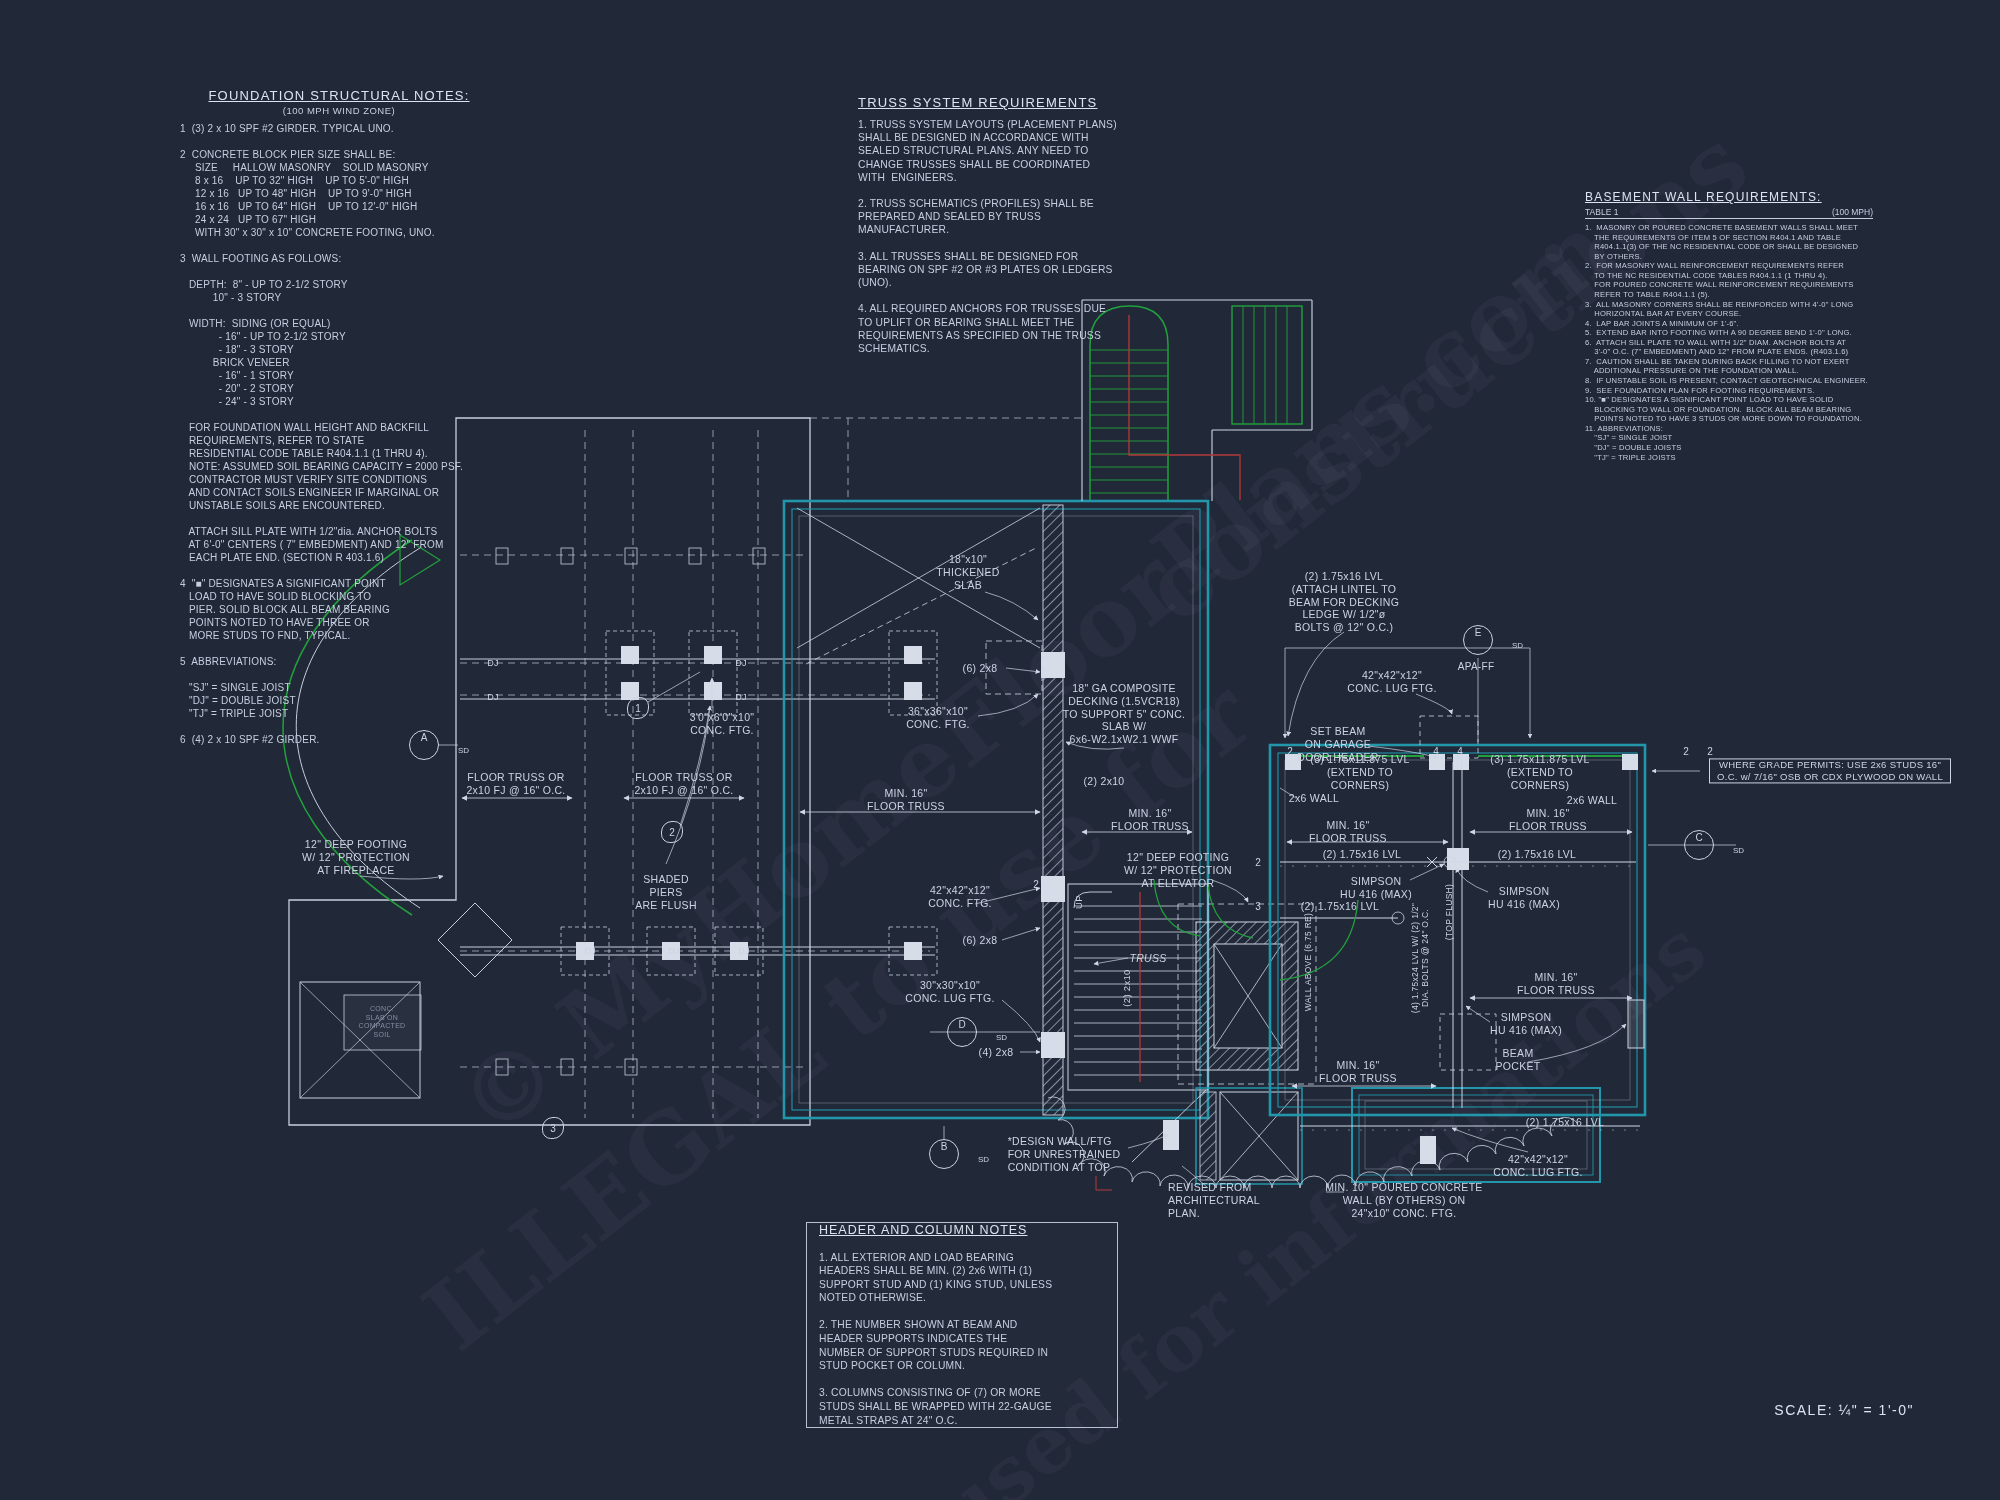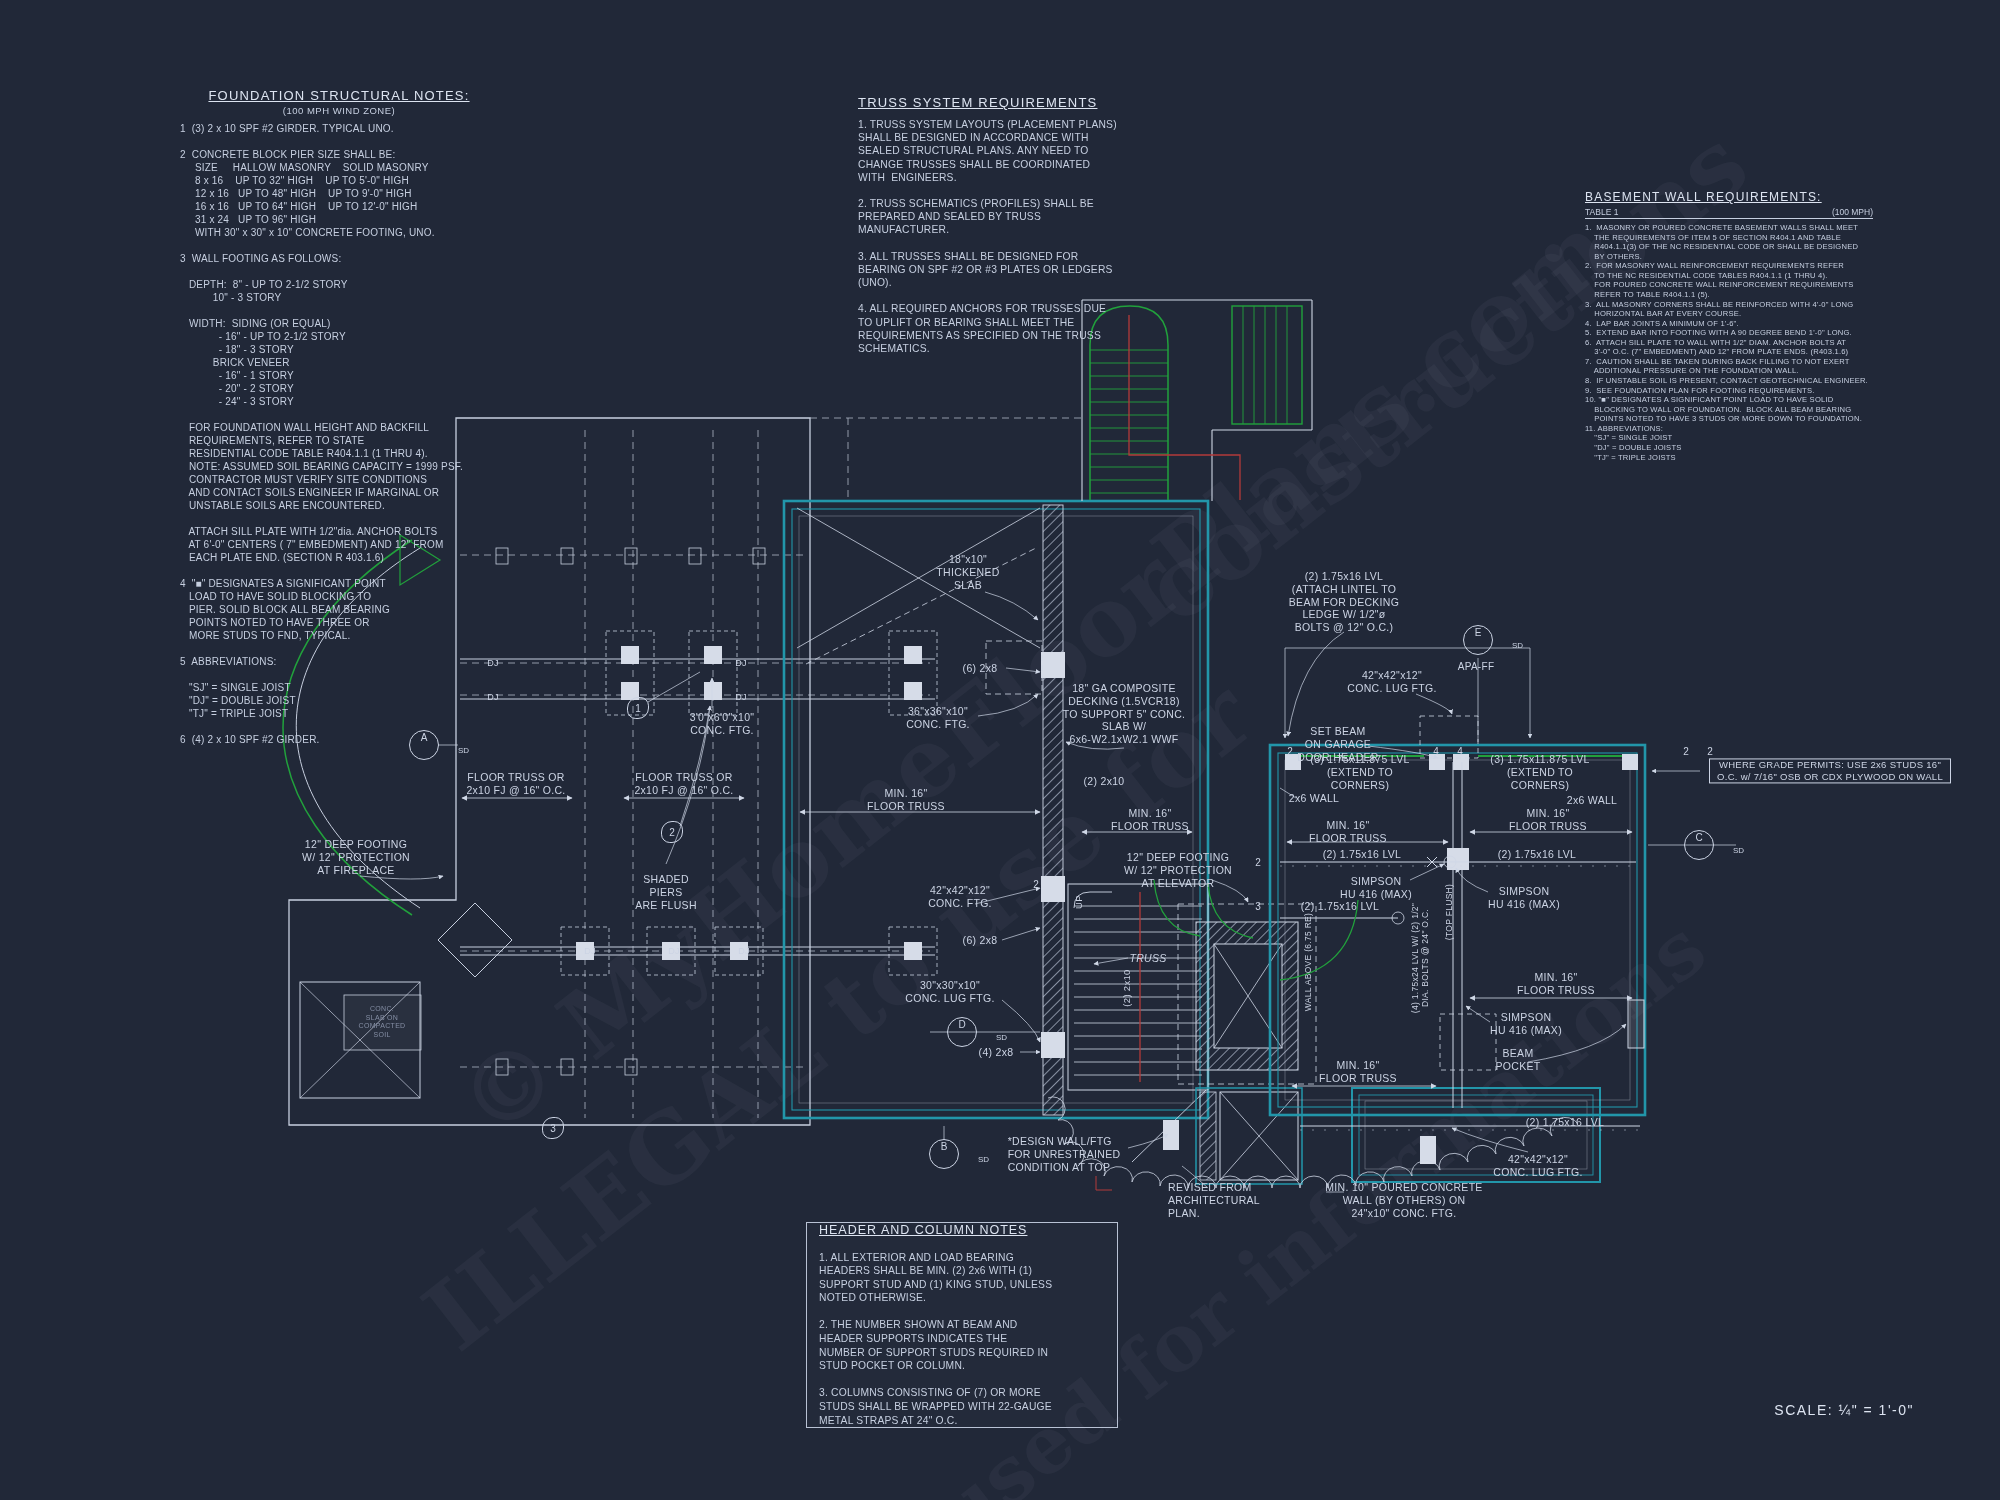--- a/index.html
+++ b/index.html
@@ -322,40 +322,40 @@
     <div class="nh" style="text-align:center;">FOUNDATION STRUCTURAL NOTES:</div>
     <div class="nsub">(100 MPH WIND ZONE)</div>
     <div>
         <div class="nl">1  (3) 2 x 10 SPF #2 GIRDER. TYPICAL UNO.</div>
         <div class="nl">&nbsp;</div>
         <div class="nl">2  CONCRETE BLOCK PIER SIZE SHALL BE:</div>
         <div class="nl">     SIZE     HALLOW MASONRY    SOLID MASONRY</div>
         <div class="nl">     8 x 16    UP TO 32" HIGH    UP TO 5'-0" HIGH</div>
         <div class="nl">     12 x 16   UP TO 48" HIGH    UP TO 9'-0" HIGH</div>
         <div class="nl">     16 x 16   UP TO 64" HIGH    UP TO 12'-0" HIGH</div>
-        <div class="nl">     31 x 24   UP TO 96" HIGH</div>
+        <div class="nl">     24 x 24   UP TO 67" HIGH</div>
         <div class="nl">     WITH 30" x 30" x 10" CONCRETE FOOTING, UNO.</div>
         <div class="nl">&nbsp;</div>
         <div class="nl">3  WALL FOOTING AS FOLLOWS:</div>
         <div class="nl">&nbsp;</div>
         <div class="nl">   DEPTH:  8" - UP TO 2-1/2 STORY</div>
         <div class="nl">           10" - 3 STORY</div>
         <div class="nl">&nbsp;</div>
         <div class="nl">   WIDTH:  SIDING (OR EQUAL)</div>
         <div class="nl">             - 16" - UP TO 2-1/2 STORY</div>
         <div class="nl">             - 18" - 3 STORY</div>
         <div class="nl">           BRICK VENEER</div>
         <div class="nl">             - 16" - 1 STORY</div>
         <div class="nl">             - 20" - 2 STORY</div>
         <div class="nl">             - 24" - 3 STORY</div>
         <div class="nl">&nbsp;</div>
         <div class="nl">   FOR FOUNDATION WALL HEIGHT AND BACKFILL</div>
         <div class="nl">   REQUIREMENTS, REFER TO STATE</div>
         <div class="nl">   RESIDENTIAL CODE TABLE R404.1.1 (1 THRU 4).</div>
-        <div class="nl">   NOTE: ASSUMED SOIL BEARING CAPACITY = 1999 PSF.</div>
+        <div class="nl">   NOTE: ASSUMED SOIL BEARING CAPACITY = 2000 PSF.</div>
         <div class="nl">   CONTRACTOR MUST VERIFY SITE CONDITIONS</div>
         <div class="nl">   AND CONTACT SOILS ENGINEER IF MARGINAL OR</div>
         <div class="nl">   UNSTABLE SOILS ARE ENCOUNTERED.</div>
         <div class="nl">&nbsp;</div>
         <div class="nl">   ATTACH SILL PLATE WITH 1/2"dia. ANCHOR BOLTS</div>
         <div class="nl">   AT 6'-0" CENTERS ( 7" EMBEDMENT) AND 12" FROM</div>
         <div class="nl">   EACH PLATE END. (SECTION R 403.1.6)</div>
         <div class="nl">&nbsp;</div>
         <div class="nl">4  "■" DESIGNATES A SIGNIFICANT POINT</div>
         <div class="nl">   LOAD TO HAVE SOLID BLOCKING TO</div>

